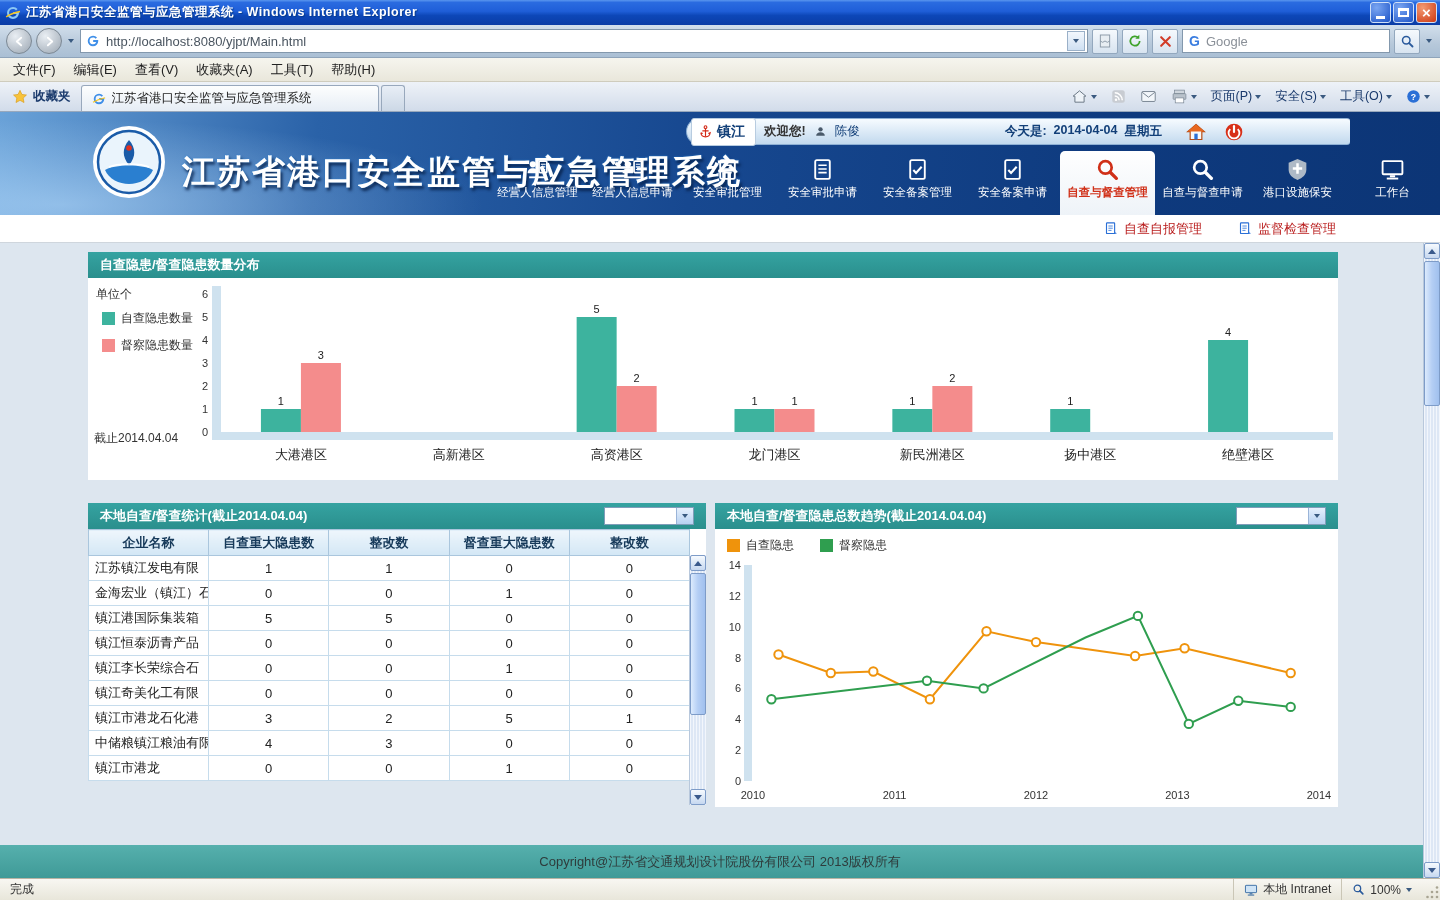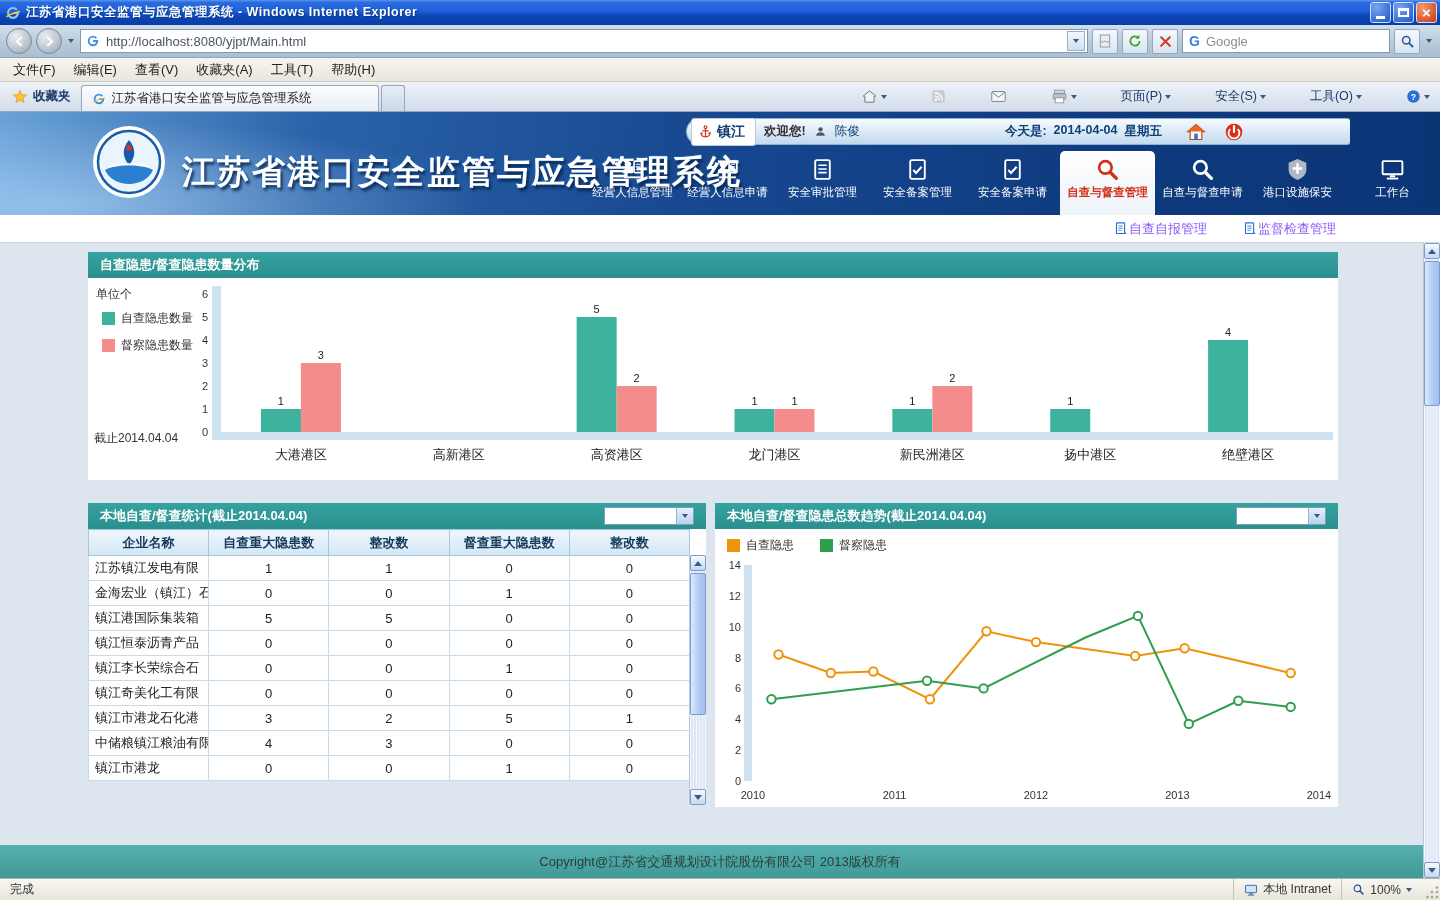--- a/index.html
+++ b/index.html
@@ -34,21 +34,21 @@
   .menubar{height:24px;background:linear-gradient(#f6f5ee,#e9e7db);border-bottom:1px solid #cfccbd;display:flex;align-items:center;padding:0 4px;}
   .menu-item{padding:3px 9px;font-size:13px;color:#222;cursor:pointer;}
 
   
   .favbar{height:30px;background:linear-gradient(#eef2f8,#d2dcea);display:flex;align-items:flex-end;padding:2px 4px 0;border-bottom:1px solid #98a8bc;gap:2px;}
   .fav-btn{display:flex;align-items:center;gap:5px;padding:4px 8px 6px;font-size:12.5px;color:#1a3a6c;font-weight:bold;cursor:pointer;}
   .tab{height:26px;display:flex;align-items:center;gap:6px;padding:0 10px;background:linear-gradient(#fdfefe,#e6edf5);border:1px solid #98a8bc;border-bottom:none;border-radius:3px 3px 0 0;width:298px;cursor:pointer;}
   .tab-title{font-size:12.5px;color:#222;white-space:nowrap;overflow:hidden;}
   .tab.stub{width:24px;background:linear-gradient(#e8eef6,#ccd8e6);}
   .cmdbar{margin-left:auto;display:flex;align-items:center;gap:2px;padding-bottom:4px;}
-  .cmd{display:flex;align-items:center;gap:3px;padding:2px 6px;font-size:12.5px;color:#1a3a6c;cursor:pointer;margin-left:30px;}
+  .cmd{display:flex;align-items:center;gap:3px;padding:2px 6px;font-size:12.5px;color:#1a3a6c;cursor:pointer;}
 
   
   .appheader{height:103px;position:relative;background:linear-gradient(95deg,#6aa2d8 0%,#2a62a8 22%,#174890 48%,#0e3a7e 78%,#0c3576 100%);}
   .appheader::before{content:"";position:absolute;left:0;top:0;width:520px;height:100%;background:radial-gradient(ellipse at 12% 90%,rgba(190,225,255,.55),rgba(190,225,255,0) 65%);pointer-events:none;}
   .logo{position:absolute;left:92px;top:13px;}
   .systitle{position:absolute;left:182px;top:38px;font-size:33px;font-weight:bold;color:#fff;letter-spacing:2px;text-shadow:2px 3px 3px rgba(6,30,70,.85),0 0 2px #2a7fd0;white-space:nowrap;}
   .welcome{position:absolute;left:686px;top:6px;right:90px;height:27px;background:linear-gradient(#f6fbff,#c2d9ee);border:1px solid #8fb0d4;border-right:none;border-radius:14px 3px 3px 14px;display:flex;align-items:center;padding:0 10px 0 4px;gap:8px;font-size:12.5px;color:#333;z-index:2;}
   .citychip{display:flex;align-items:center;gap:4px;background:#fff;border:1px solid #b8cce0;border-radius:3px;padding:1px 10px 1px 6px;font-weight:bold;color:#123f78;font-size:14px;height:28px;}
   .welc{font-weight:bold;}
   .uname{color:#123f78;}
@@ -56,21 +56,21 @@
   .hico{margin-left:16px;cursor:pointer;flex:none;}
   .hico.last{margin-left:10px;margin-right:96px;}
   .mainnav{position:absolute;left:0;right:0;bottom:0;height:64px;display:flex;justify-content:flex-end;z-index:1;}
   .nav-item{width:95px;display:flex;flex-direction:column;align-items:center;padding-top:6px;gap:3px;cursor:pointer;}
   .nav-label{font-size:11.5px;color:#fff;white-space:nowrap;}
   .nav-item.active{background:linear-gradient(#ffffff,#eef3f8);border-radius:5px 5px 0 0;}
   .nav-item.active .nav-label{color:#d03018;font-weight:bold;}
 
   
   .subnav{height:28px;background:#fff;display:flex;justify-content:flex-end;align-items:center;gap:36px;padding-right:104px;border-bottom:1px solid #cfd6dd;}
-  .subnav-item{display:flex;align-items:center;font-size:13px;color:#8b5cf6;cursor:pointer;}
+  .subnav-item{display:flex;align-items:center;gap:5px;font-size:13px;color:#b91c1c;cursor:pointer;}
 
   
   .content{position:relative;height:602px;background:#dde6ef;}
   .panel-h{height:26px;background:linear-gradient(#35a3a1,#2a8f8d);color:#fff;font-weight:bold;font-size:13px;display:flex;align-items:center;padding:0 12px;}
   .barpanel{position:absolute;left:88px;top:9px;width:1250px;}
   .panel-b{height:202px;background:#fff;position:relative;}
   .unit{position:absolute;left:8px;top:8px;font-size:12px;color:#333;}
   .blegend{position:absolute;left:14px;top:32px;display:flex;flex-direction:column;gap:10px;}
   .litem{display:flex;align-items:center;gap:6px;font-size:12px;color:#333;}
   .sw{width:13px;height:13px;display:inline-block;flex:none;}
@@ -338,20 +338,29 @@
         <span class="nav-label">经营人信息申请</span>
       </div>
       <div class="nav-item">
         <span class="nav-ico">
           <svg width="25" height="25" viewBox="0 0 24 24">
             <rect x="5" y="3" width="14" height="18" rx="1.5" fill="none" stroke="#ffffff" stroke-width="1.8"></rect>
             <path d="M8 8h8M8 11.5h8M8 15h8" stroke="#ffffff" stroke-width="1.5"></path>
           </svg>
         </span>
         <span class="nav-label">安全审批管理</span>
+      </div>
+      <div class="nav-item">
+        <span class="nav-ico">
+          <svg width="25" height="25" viewBox="0 0 24 24">
+            <rect x="5" y="3" width="14" height="18" rx="1.5" fill="none" stroke="#ffffff" stroke-width="1.8"></rect>
+            <path d="M8 8h8M8 11.5h8M8 15h8" stroke="#ffffff" stroke-width="1.5"></path>
+          </svg>
+        </span>
+        <span class="nav-label">安全审批申请</span>
       </div>
       <div class="nav-item">
         <span class="nav-ico">
           <svg width="25" height="25" viewBox="0 0 24 24">
             <rect x="5" y="3" width="14" height="18" rx="1.5" fill="none" stroke="#ffffff" stroke-width="1.8"></rect>
             <path d="M8 12.5l2.6 2.8 5.4-6" fill="none" stroke="#ffffff" stroke-width="2"></path>
           </svg>
         </span>
         <span class="nav-label">安全备案管理</span>
       </div>

